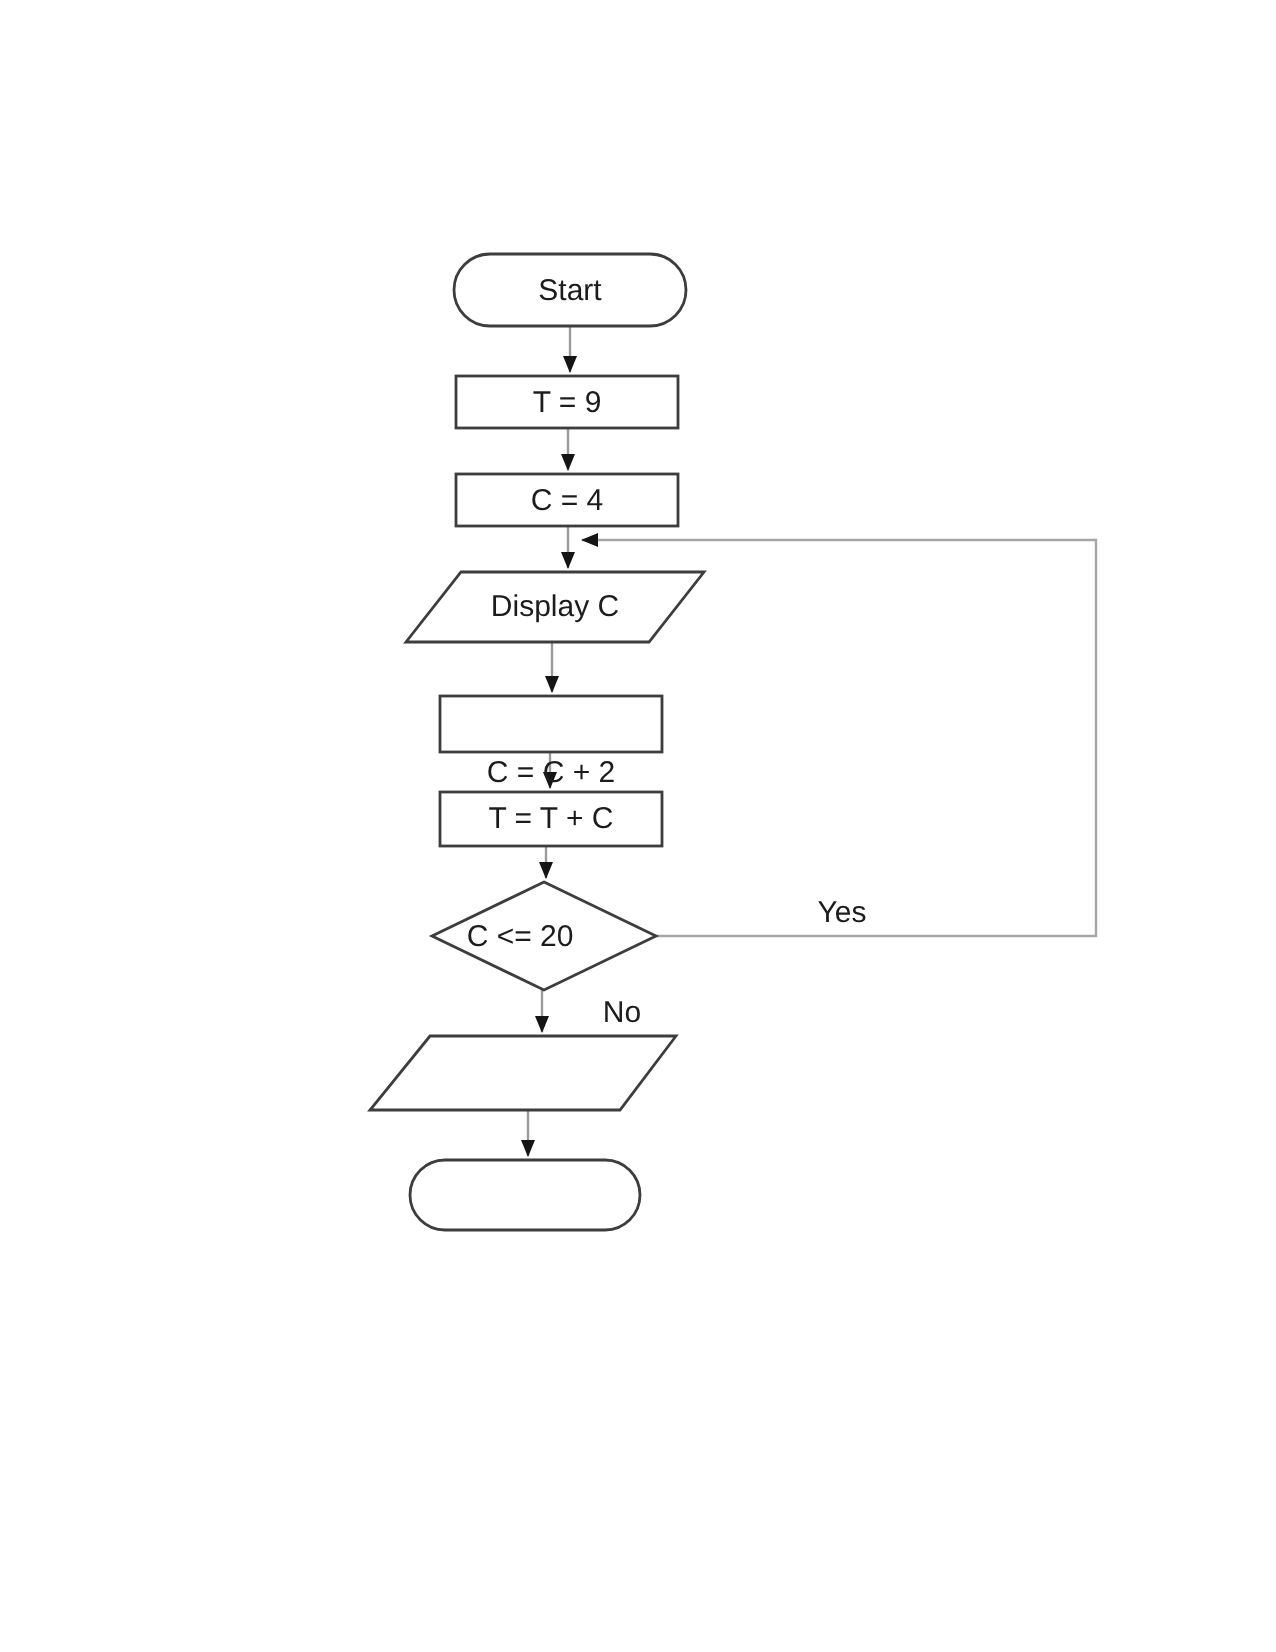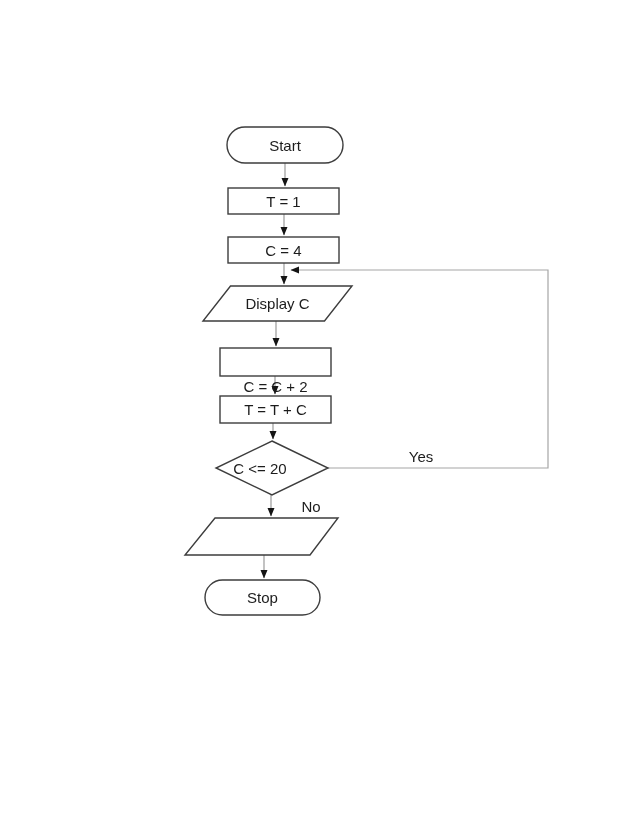--- a/index.html
+++ b/index.html
@@ -87,24 +87,23 @@
     <rect class="shape" x="228" y="237" width="111" height="26"></rect>
     <polygon class="shape" points="230.5,286 352,286 324.5,321 203,321"></polygon>
     <rect class="shape" x="220" y="348" width="111" height="28"></rect>
     <rect class="shape" x="220" y="396" width="111" height="27"></rect>
     <polygon class="shape" points="272,441 328,468 272,495 216,468"></polygon>
     <polygon class="shape" points="215,518 338,518 310,555 185,555"></polygon>
     <rect class="shape" x="205" y="580" width="115" height="35" rx="17.5" ry="17.5"></rect>
   </svg>
 
   <div class="label" style="left:227px; top:127px; width:116px; height:36px;">Start</div>
-  <div class="label" style="left:228px; top:188px; width:111px; height:26px;">T = 1</div>
+  <div class="label" style="left:228px; top:188px; width:111px; height:26px;">T = 9</div>
   <div class="label" style="left:228px; top:237px; width:111px; height:26px;">C = 4</div>
   <div class="label" style="left:210px; top:286px; width:135px; height:35px;">Display C</div>
   <div class="label" style="left:220px; top:348px; width:111px; height:28px;margin-top:24px;">C = C + 2</div>
   <div class="label" style="left:220px; top:396px; width:111px; height:27px;">T = T + C</div>
   <div class="label" style="left:204px; top:441px; width:112px; height:54px;">C &lt;= 20</div>
-  <div class="label" style="left:205px; top:580px; width:115px; height:35px;">Stop</div>
 
   <div class="edge-label" style="left:380px; top:447px; width:34px; height:18px;margin-left:24px;">Yes</div>
   <div class="edge-label" style="left:296px; top:497px; width:30px; height:18px;">No</div>
 
 </div>
 
 </body></html>

